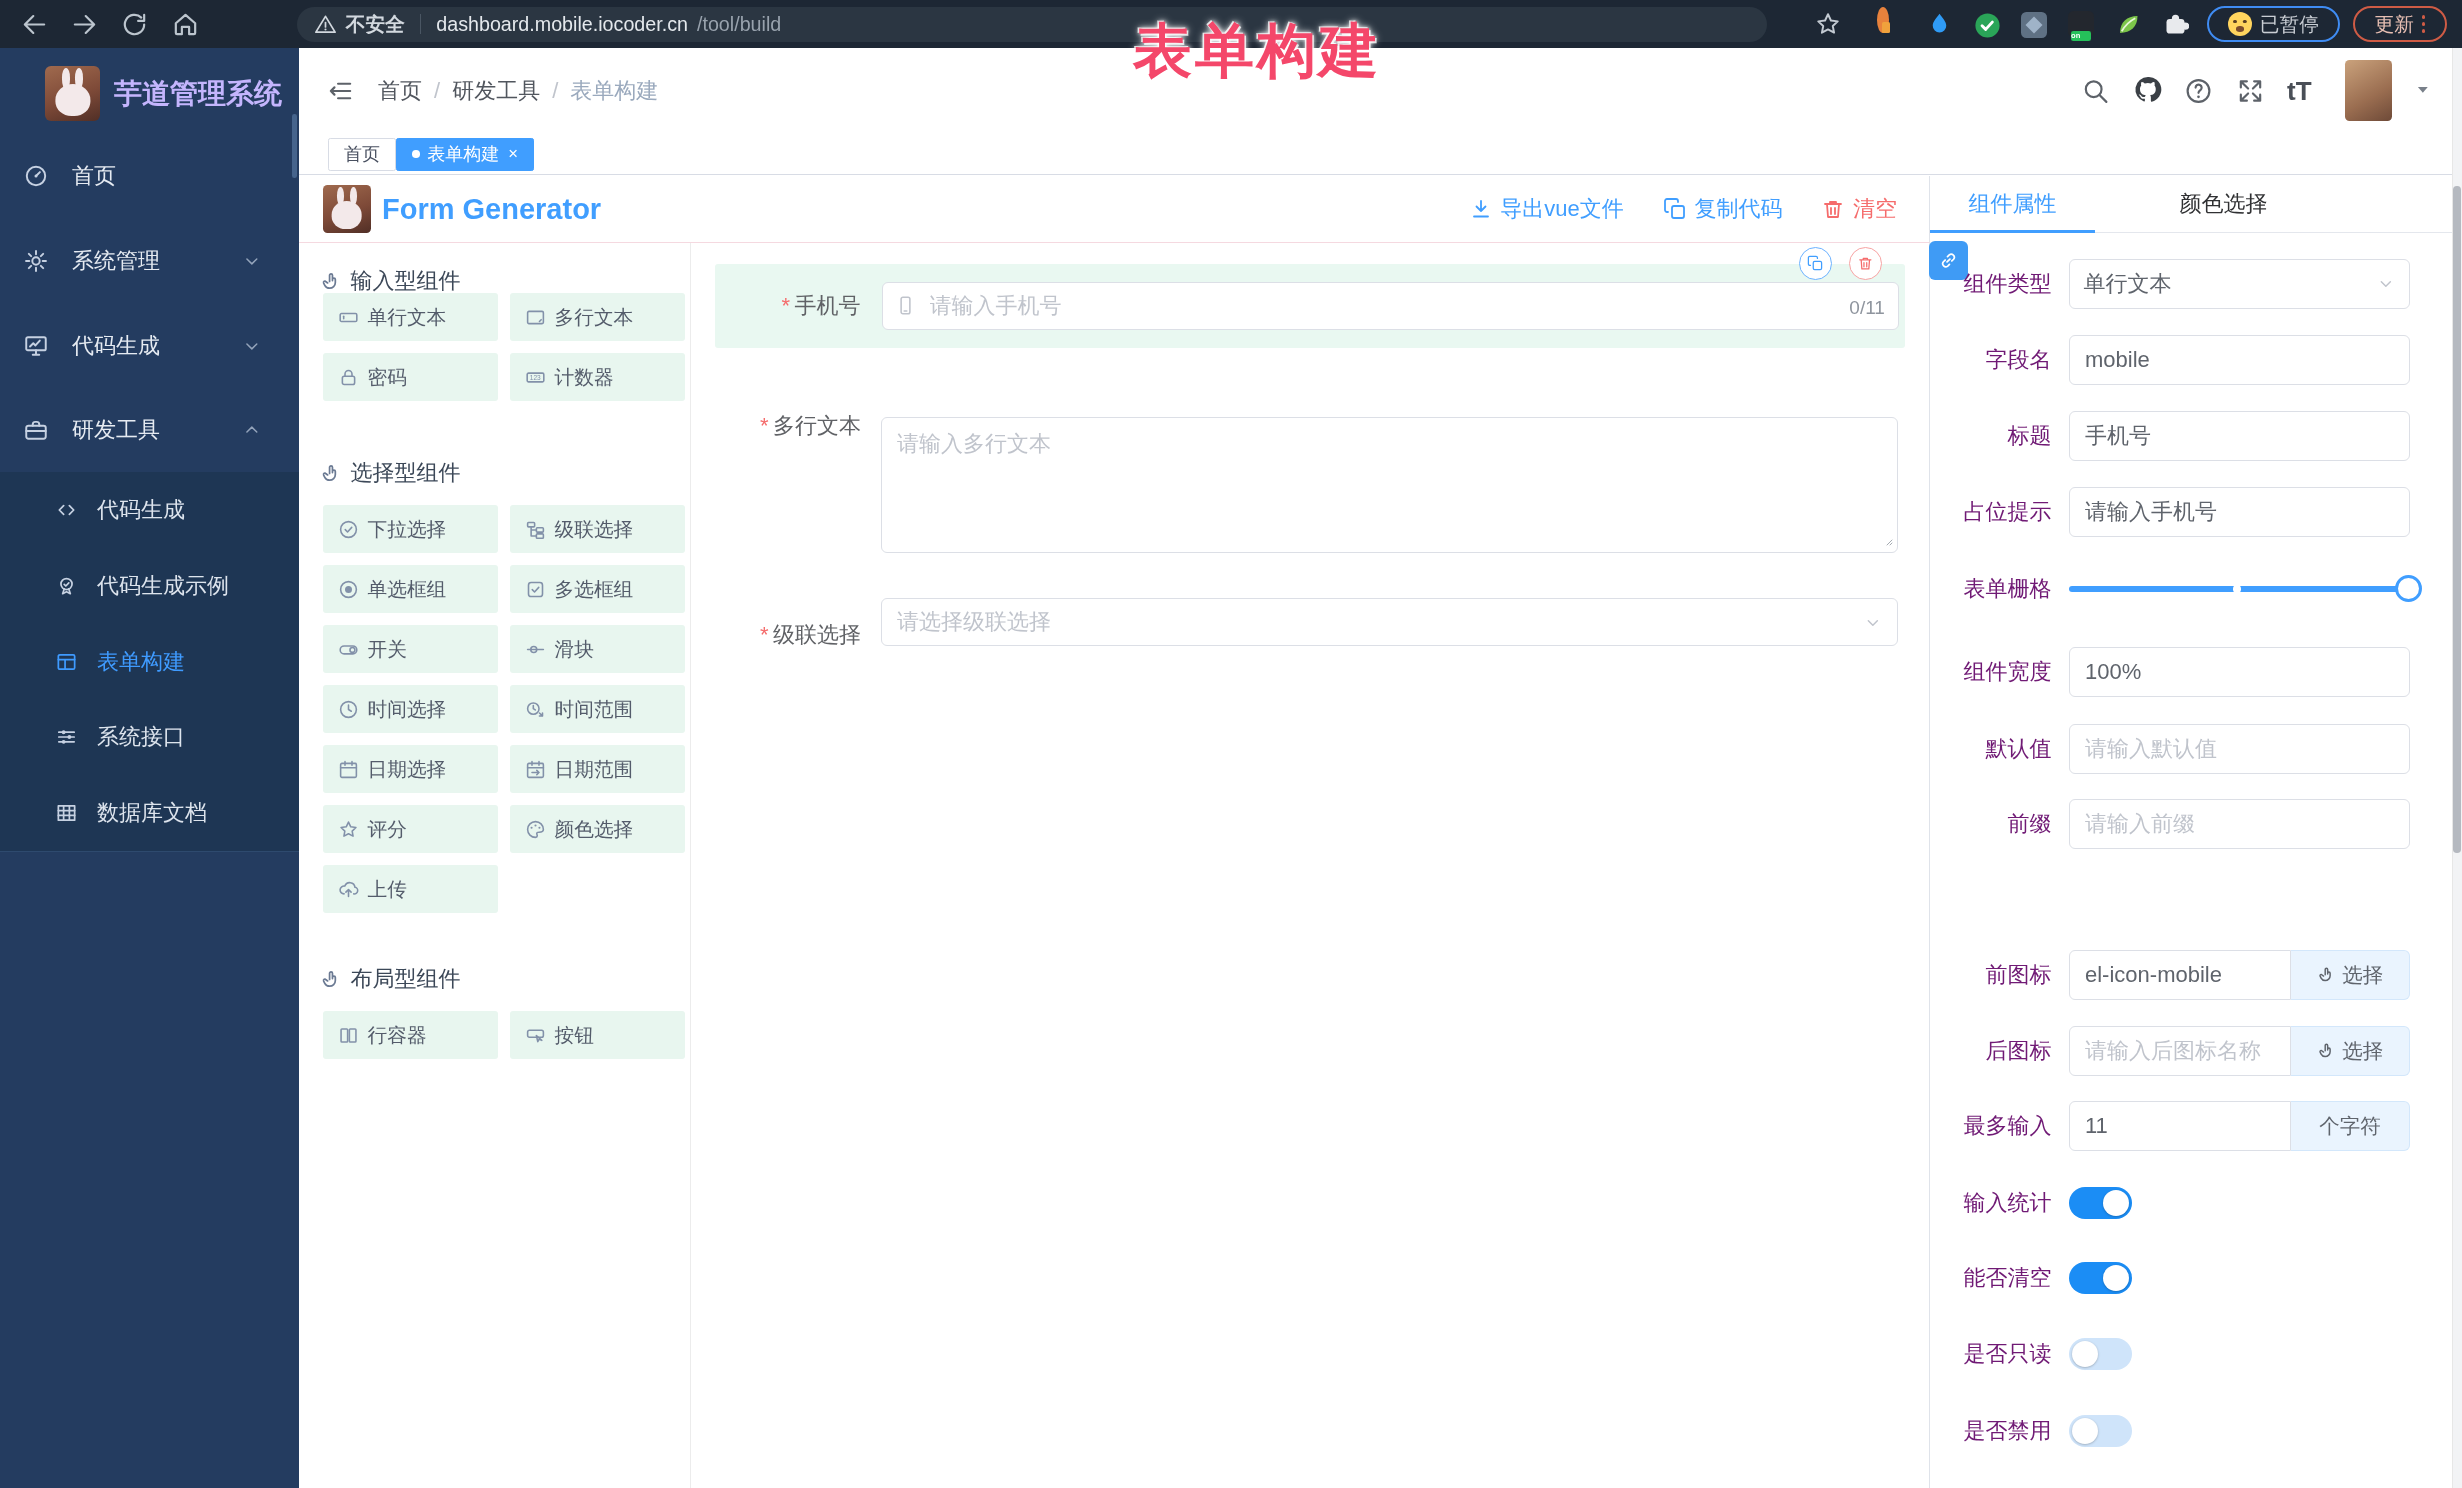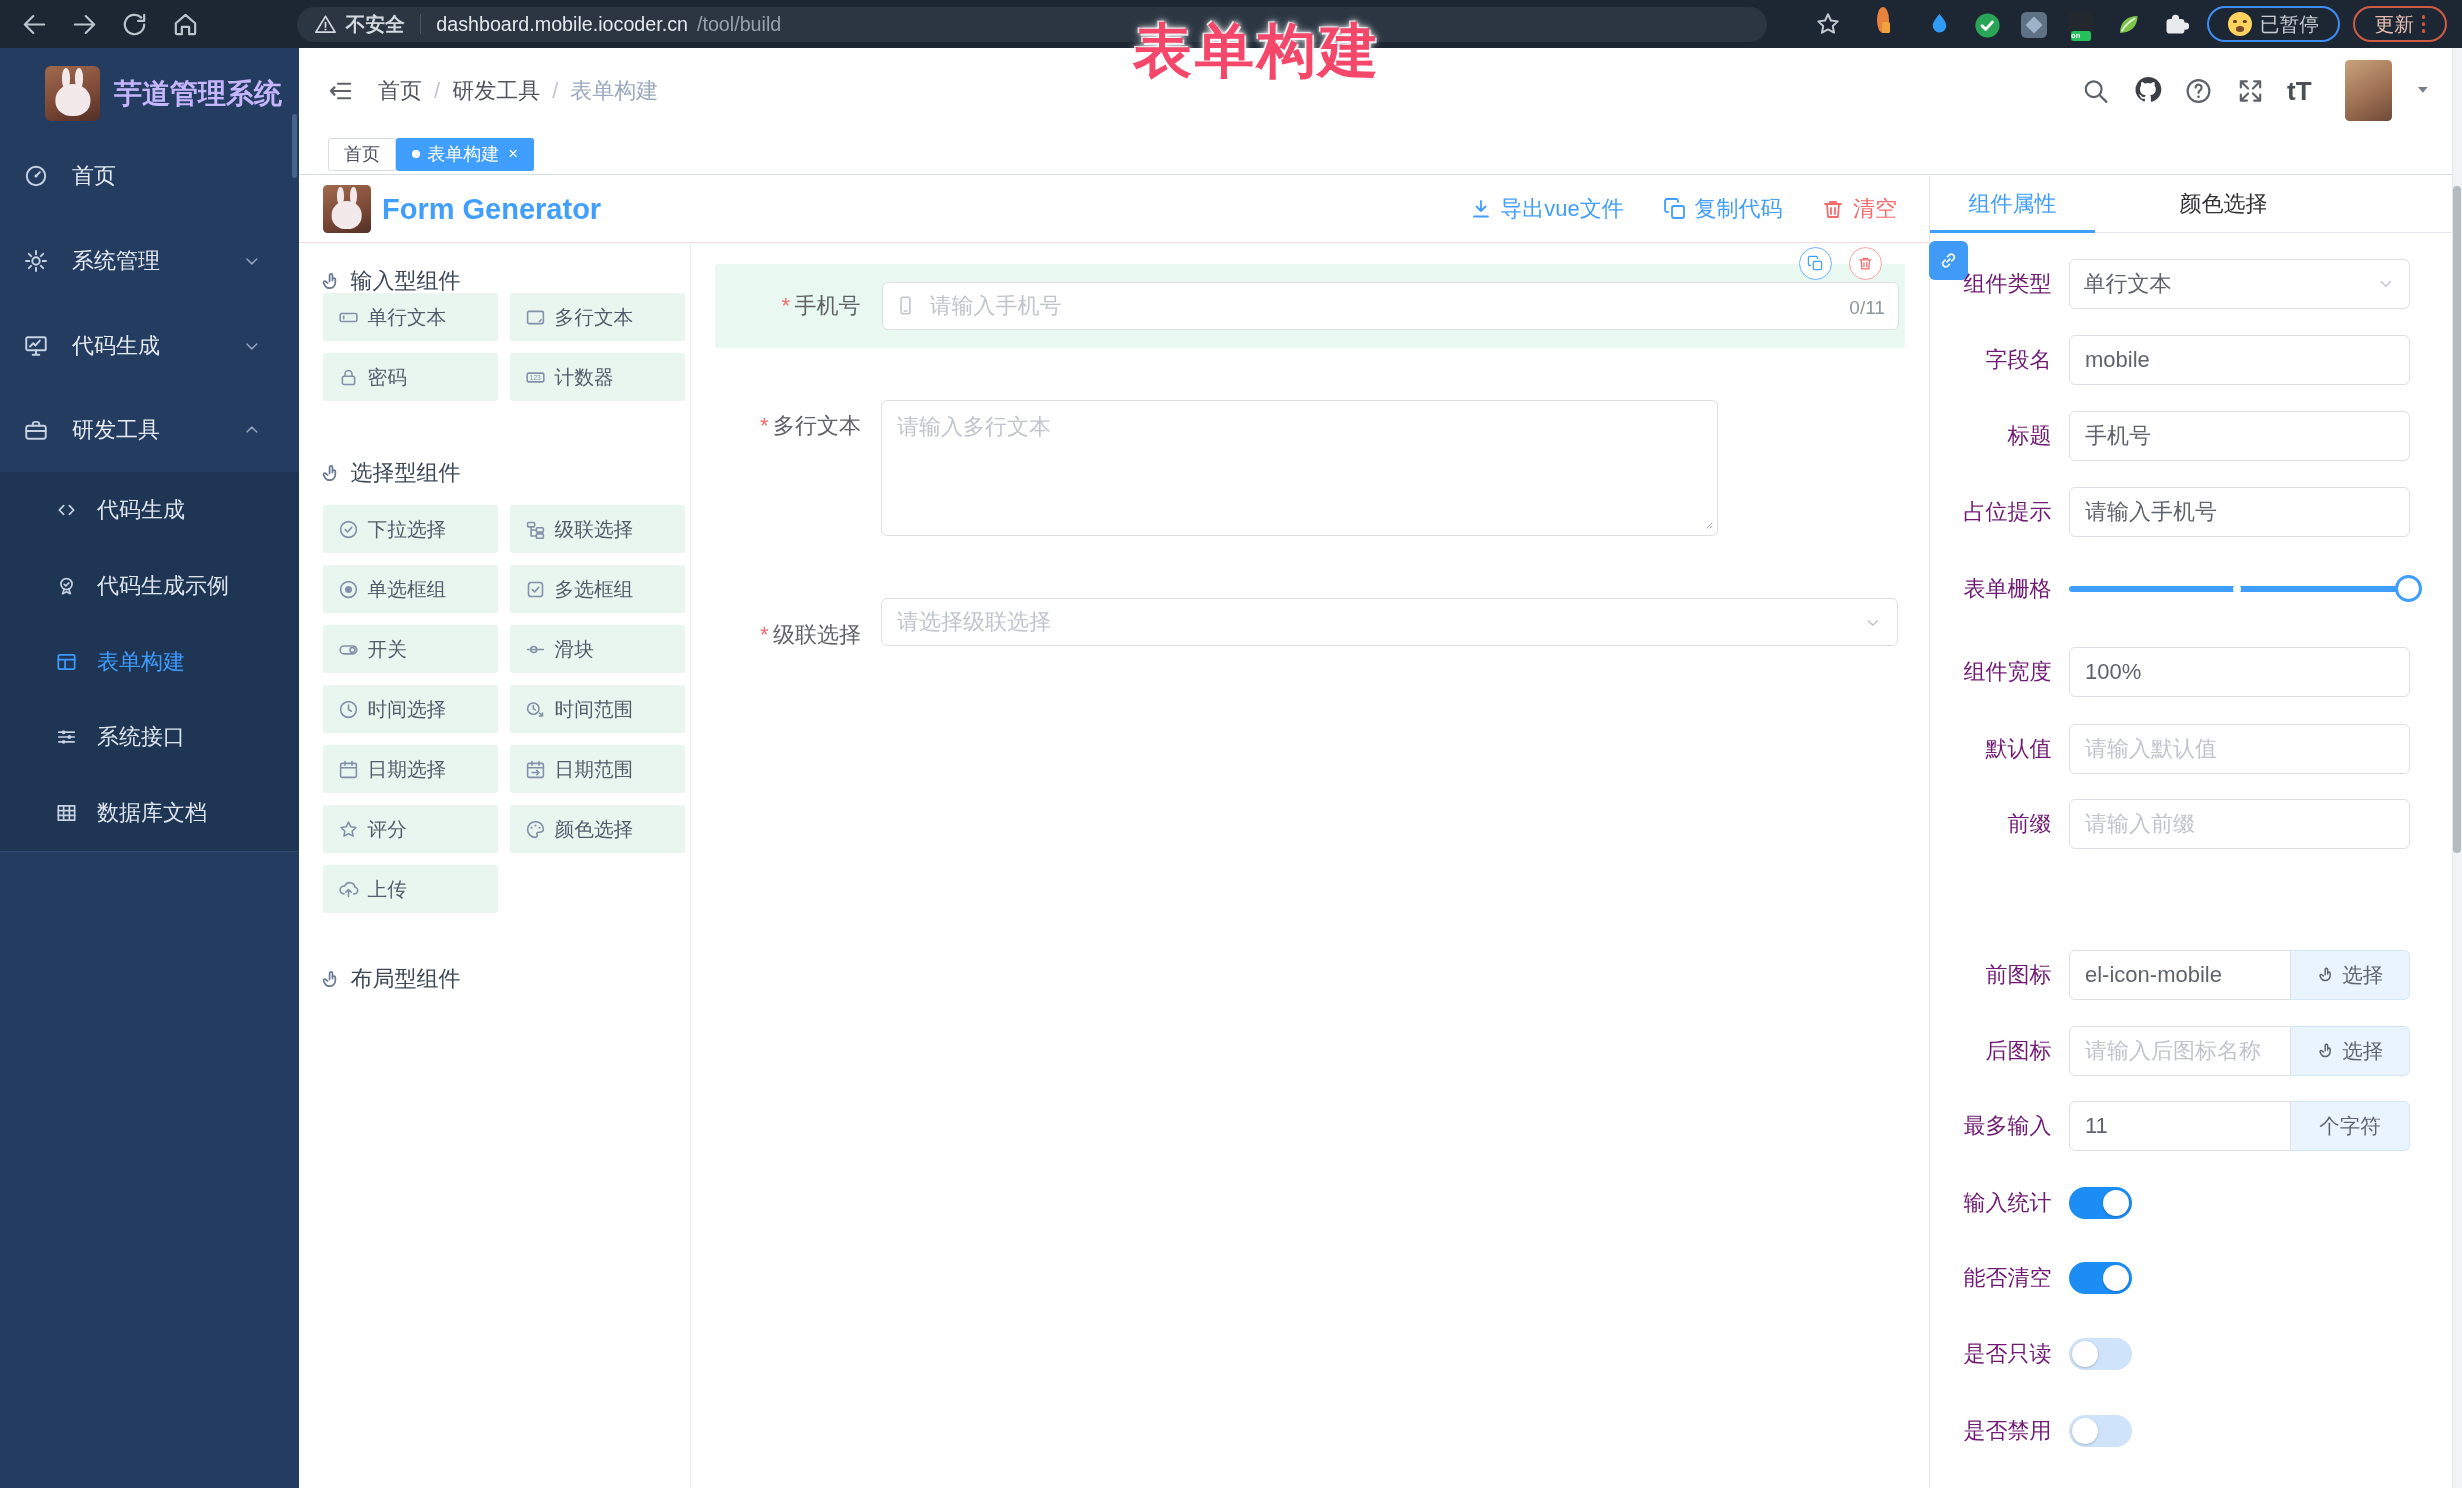--- a/index.html
+++ b/index.html
@@ -567,20 +567,40 @@
     </div>
 
     <div class="psec-h" style="top:721px">
       <span class="mi">
         <svg class="ic" width="23" height="23" viewBox="0 0 24 24">
             <path d="M10 12V5.5a1.5 1.5 0 0 1 3 0V11M13 11v-1a1.5 1.5 0 0 1 3 0v3a6 6 0 0 1-6 6 5.6 5.6 0 0 1-5-3l-1.2-2.4a1.4 1.4 0 0 1 2.4-1.4L8 13.5"></path>
           </svg>
         </span>
       <span>布局型组件</span>
     </div>
+    <div class="pgrid" style="top:768px">
+      <div class="p-item">
+        <span class="mi">
+            <svg class="ic" width="21" height="21" viewBox="0 0 24 24">
+              <rect x="3.5" y="4.5" width="7.5" height="15" rx="1"></rect>
+              <rect x="13" y="4.5" width="7.5" height="15" rx="1"></rect>
+            </svg>
+          </span>
+        <span class="lb">行容器</span>
+        </div>
+      <div class="p-item">
+        <span class="mi">
+            <svg class="ic" width="21" height="21" viewBox="0 0 24 24">
+              <rect x="3" y="6" width="18" height="8" rx="2"></rect>
+              <path d="M13 12l1.6 7 1.6-2.8 3 1.4z"></path>
+            </svg>
+          </span>
+        <span class="lb">按钮</span>
+        </div>
+    </div>
   </div>
 
   <div id="canvas">
 
     <div class="abs" style="left:23.5px;top:20.5px;width:1190px;height:84px;background:#e9f8f1;border-radius:3px">
       <div class="abs fl req" style="left:0;top:0;width:146px;height:100%;display:flex;align-items:center;justify-content:flex-end">
           <span>手机号</span>
         </div>
       <div class="abs" style="left:167px;top:18px;width:1017px;height:48px">
         <input class="ipt" style="padding-left: 47px; padding-right: 83px;" placeholder="请输入手机号">
@@ -599,21 +619,21 @@
           <path d="M5 15H4a2 2 0 0 1-2-2V4a2 2 0 0 1 2-2h9a2 2 0 0 1 2 2v1"></path>
         </svg>
       </span>
     <span class="roundbtn" style="left:1158px;top:3.8px;border:1.5px solid #f7a3a3;color:#f56c6c">
       <svg class="ic" width="16.7" height="16.7" viewBox="0 0 24 24">
           <path d="M4 7h16M9 7V5h6v2M6 7l1 13h10l1-13M10 11v6M14 11v6"></path>
         </svg>
       </span>
 
     <div class="abs fl req" style="left:0;top:168px;width:170px;text-align:right"><span>多行文本</span></div>
-    <div class="abs" style="left:190px;top:157px;width:837px;height:136px">
+    <div class="abs" style="left:190px;top:174px;width:1017px;height:136px">
       <textarea class="ipt" style="width: 100%; height: 100%; resize: none; padding: 12px 15px; line-height: 1.3;" placeholder="请输入多行文本"></textarea>
       <span class="abs" style="right:4.5px;bottom:6px;color:#9aa0a8">
         <svg class="ic" width="12" height="12" viewBox="0 0 24 24">
             <path d="M20 10 10 20M20 16l-4 4"></path>
           </svg>
         </span>
     </div>
 
     <div class="abs fl req" style="left:0;top:368px;width:170px;height:48px;display:flex;align-items:center;justify-content:flex-end">
         <span>级联选择</span>

